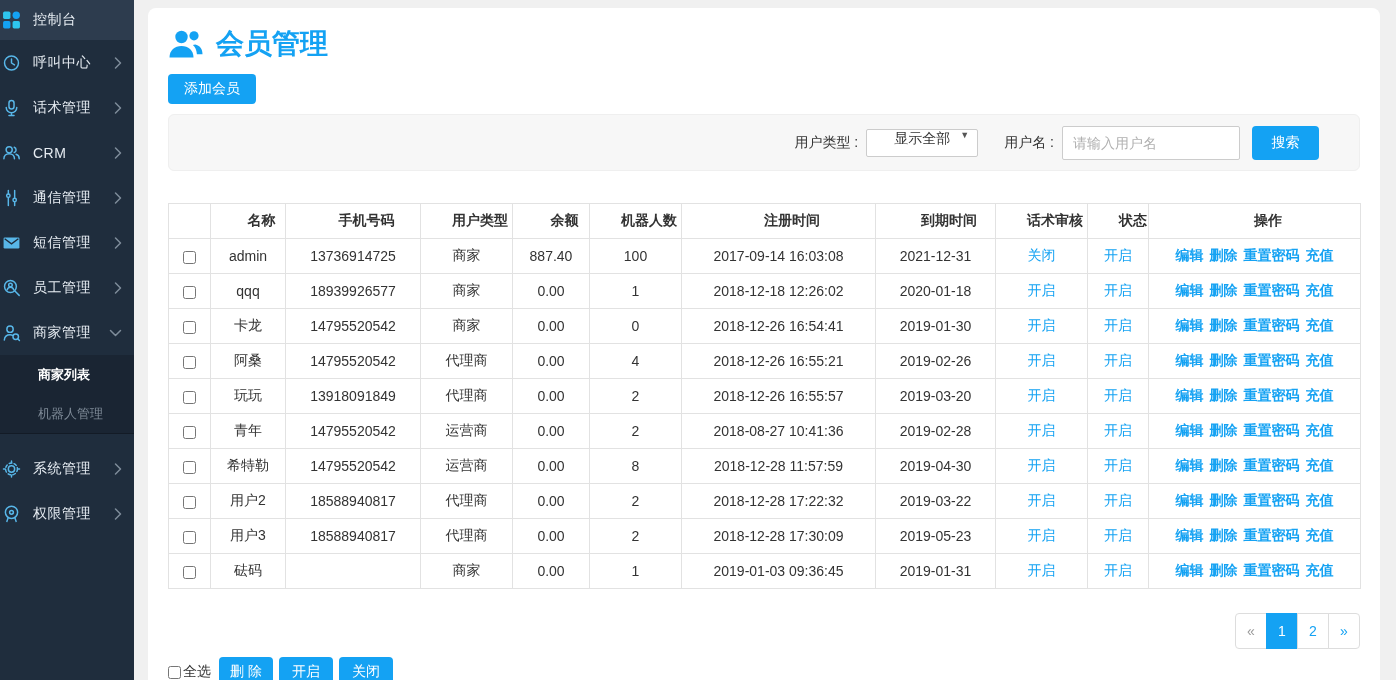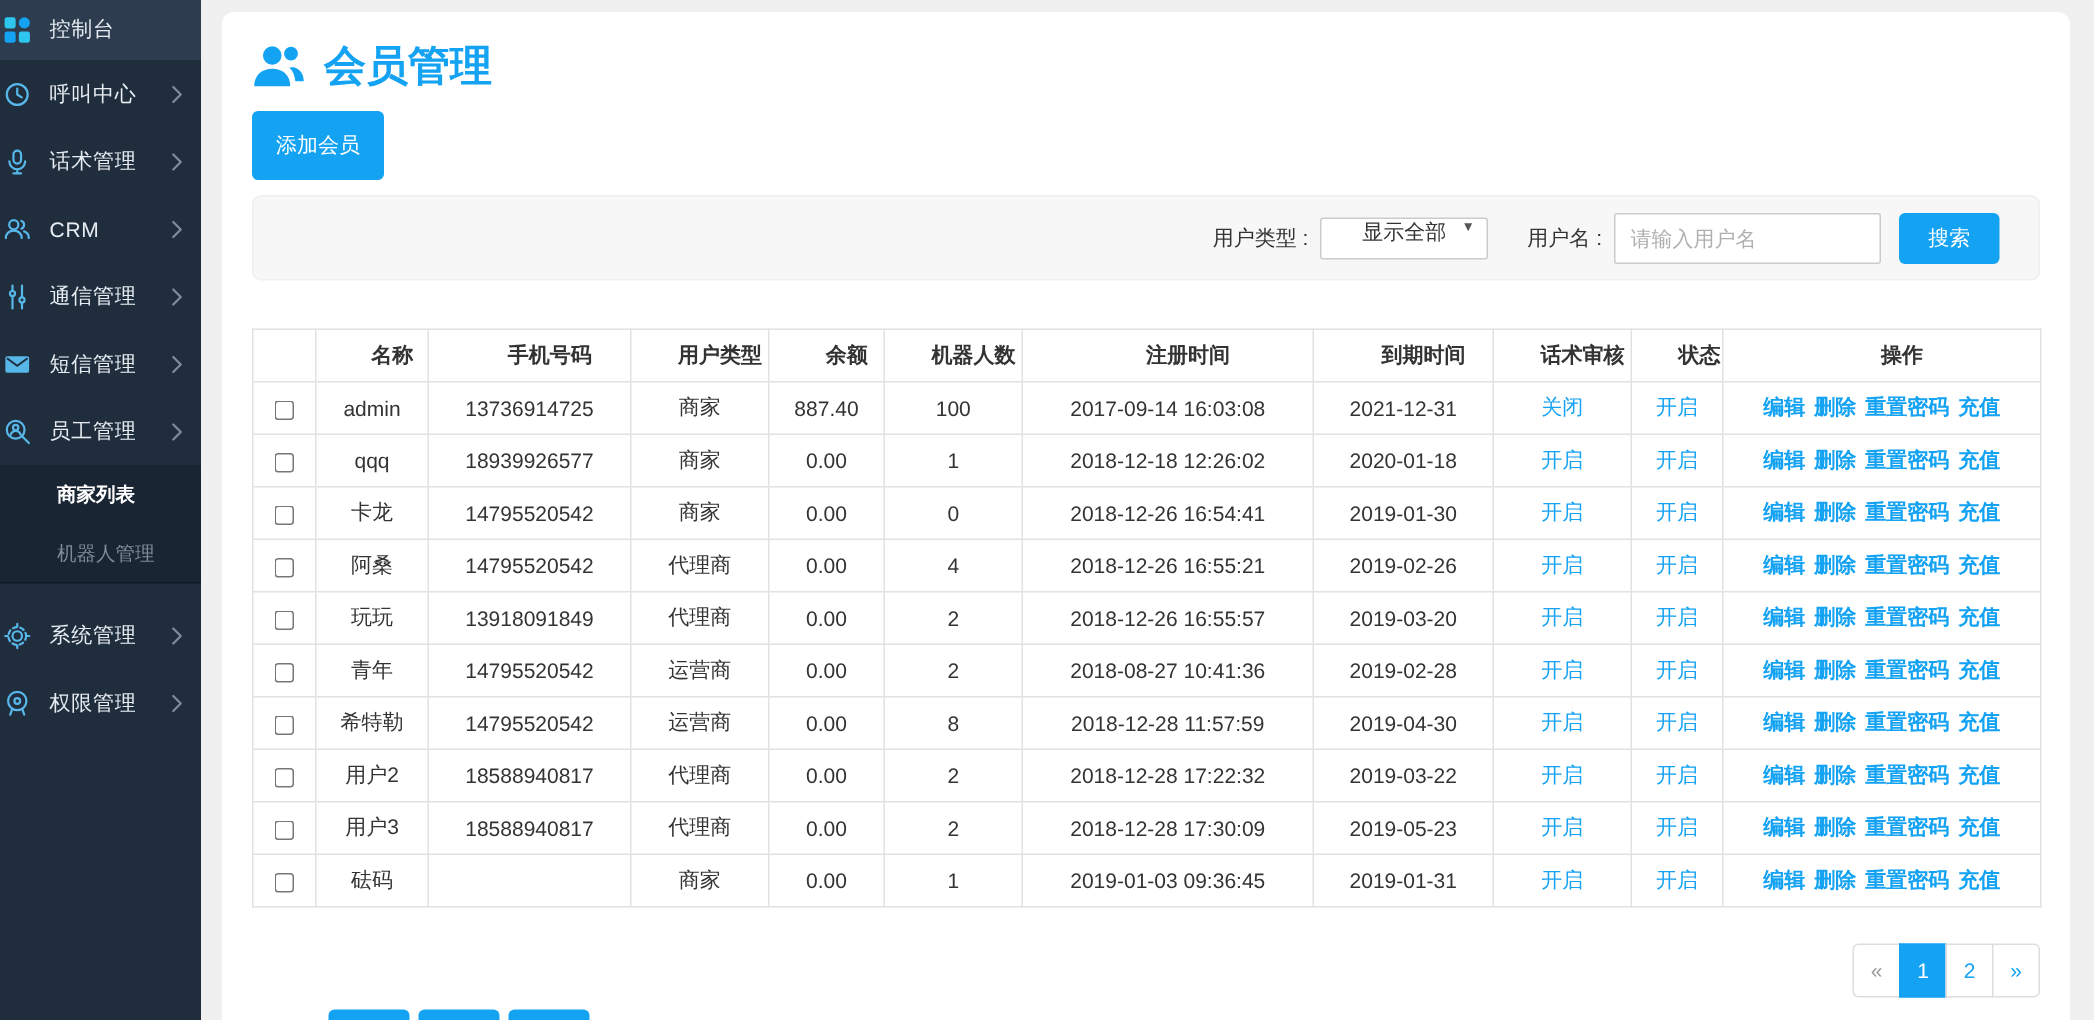--- a/index.html
+++ b/index.html
@@ -19,24 +19,24 @@
   .sub-item{height:39px;display:flex;align-items:center;padding-left:38px;font-size:13px;color:#7e8a97;cursor:pointer;}
   .sub-item.active{color:#ffffff;font-weight:bold;}
   .side-spacer{height:12px;}
   
   .card{position:absolute;left:148px;top:8px;width:1232px;height:672px;background:#fff;
         border-radius:8px 8px 0 0;padding:14px 20px 0;box-sizing:border-box;}
   .title-row{display:flex;align-items:center;gap:12px;height:44px;}
   .title-row h1{margin:0;font-size:28px;font-weight:bold;color:#14a2f3;}
   .title-icon svg{width:36px;height:31px;display:block;}
   .btn{background:#14a2f3;color:#fff;border:none;border-radius:4px;font-size:14px;cursor:pointer;font-family:inherit;}
-  .add-btn{margin-top:8px;height:46px;padding:2px 16px;}
+  .add-btn{margin-top:8px;height:30px;padding:2px 16px;}
   
   .filter-bar{margin-top:10px;height:57px;background:#f7f7f7;border:1px solid #efefef;border-radius:6px;
-      display:flex;align-items:center;justify-content:flex-end;padding-right:26px;gap:8px;
+      display:flex;align-items:center;justify-content:flex-end;padding-right:40px;gap:8px;
       box-sizing:border-box;font-size:14px;color:#333;}
   .flt-label{white-space:pre;}
   .flt-label.second{margin-left:18px;}
   .select-box{width:112px;height:28px;background:#fff;border:1px solid #ccc;border-radius:2px;
       display:flex;justify-content:center;position:relative;cursor:pointer;box-sizing:border-box;}
   .select-box .caret{position:absolute;right:8px;font-size:9px;color:#555;}
   .filter-input{width:178px;height:34px;border:1px solid #ccc;border-radius:2px;padding:0 10px;
       font-size:14px;box-sizing:border-box;color:#333;font-family:inherit;outline:none;}
   .filter-input::placeholder{color:#b0b0b0;}
   .search-btn{width:67px;height:34px;margin-left:4px;}
@@ -167,20 +167,38 @@
               <path d="M12.2 11.8 16.3 16"></path>
               <circle cx="8" cy="6.2" r="1.7"></circle>
               <path d="M4.9 10.7c.5-1.6 1.7-2.4 3.1-2.4s2.6.8 3.1 2.4"></path>
             </g>
           </svg>
         </span>
         <span class="s-label">员工管理</span>
         <span class="s-chevron">
           <svg width="8" height="13" viewBox="0 0 8 13" fill="none" stroke="#7e8c9a" stroke-width="1.5" stroke-linecap="round" stroke-linejoin="round">
             <path d="M1.5 1.5 6.5 6.5 1.5 11.5"></path>
+          </svg>
+        </span>
+      </div>
+      <div class="side-item">
+        <span class="s-icon">
+          <svg viewBox="0 0 18 18">
+            <g fill="none" stroke="#58b7e9" stroke-width="1.4" stroke-linecap="round" stroke-linejoin="round">
+              <circle cx="7.6" cy="5.4" r="3"></circle>
+              <path d="M2.2 15.6c.3-3.2 2.4-5 5.4-5 .9 0 1.8.2 2.5.6"></path>
+              <circle cx="13" cy="12.6" r="2.6"></circle>
+              <path d="M14.9 14.5l1.6 1.6"></path>
+            </g>
+          </svg>
+        </span>
+        <span class="s-label">商家管理</span>
+        <span class="s-chevron">
+          <svg width="13" height="8" viewBox="0 0 13 8" fill="none" stroke="#7e8c9a" stroke-width="1.5" stroke-linecap="round" stroke-linejoin="round">
+            <path d="M1.5 1.5 6.5 6.5 11.5 1.5"></path>
           </svg>
         </span>
       </div>
       <div class="submenu">
         <div class="sub-item active">
           <span>商家列表</span>
         </div>
         <div class="sub-item">
           <span>机器人管理</span>
         </div>

